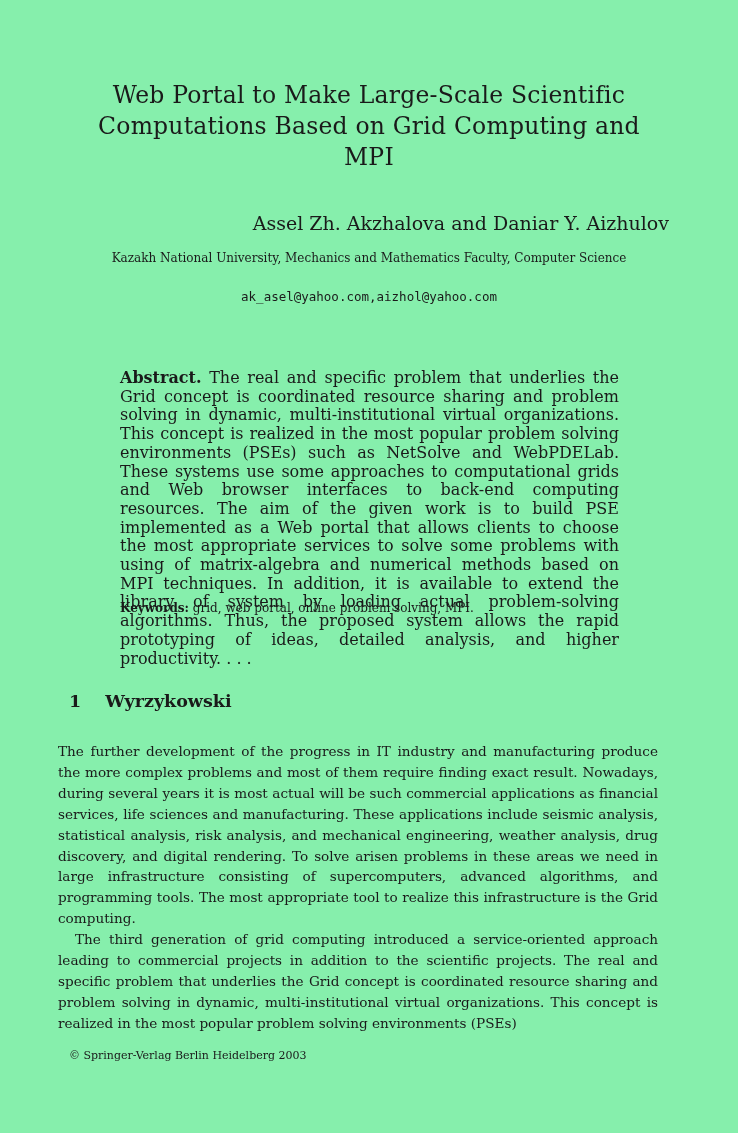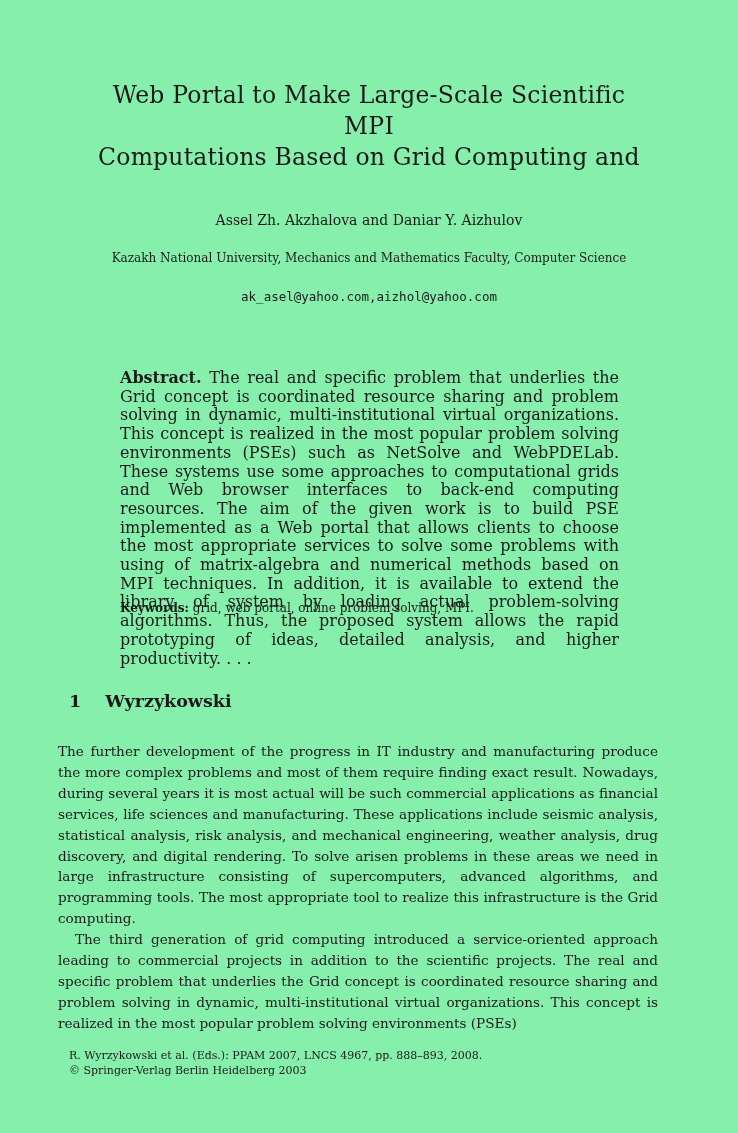--- a/index.html
+++ b/index.html
@@ -26,22 +26,22 @@
     line-height: 31px;
     font-weight: normal;
     margin: 0;
     letter-spacing: 0.2px;
   }
   .authors {
     position: absolute;
     top: 212px;
     left: 69px;
     width: 600px;
-    text-align: center;
-    font-size: 14px;
+    text-align: right;
+    font-size: 19px;
   }
   .affiliation {
     position: absolute;
     top: 249px;
     left: 49px;
     width: 640px;
     text-align: center;
     font-size: 12px;
     line-height: 19px;
   }
@@ -103,22 +103,22 @@
     line-height: 15px;
   }
 </style>
 </head>
 <body>
 
 <div class="page">
 
   <h1 class="title">
     <div>Web Portal to Make Large-Scale Scientific</div>
+    <div>Computations Based on Grid Computing and</div>
     <div>MPI</div>
-    <div>Computations Based on Grid Computing and</div>
   </h1>
 
   <div class="authors">Assel Zh. Akzhalova and Daniar Y. Aizhulov</div>
 
   <div class="affiliation">
     <div>Kazakh National University, Mechanics and Mathematics Faculty, Computer Science</div>
   </div>
 
   <div class="email">ak_asel@yahoo.com,aizhol@yahoo.com</div>
 
@@ -136,17 +136,16 @@
     <span class="section-number">1</span>
     <span>Wyrzykowski</span>
   </h2>
 
   <div class="body-text">
     <p>The further development of the progress in IT industry and manufacturing produce the more complex problems and most of them require finding exact result. Nowadays, during several years it is most actual will be such commercial applications as financial services, life sciences and manufacturing. These applications include seismic analysis, statistical analysis, risk analysis, and mechanical engineering, weather analysis, drug discovery, and digital rendering. To solve arisen problems in these areas we need in large infrastructure consisting of supercomputers, advanced algorithms, and programming tools. The most appropriate tool to realize this infrastructure is the Grid computing.</p>
     <p class="indented">The third generation of grid computing introduced a service-oriented approach leading to commercial projects in addition to the scientific projects. The real and specific problem that underlies the Grid concept is coordinated resource sharing and problem solving in dynamic, multi-institutional virtual organizations. This concept is realized in the most popular problem solving environments (PSEs)</p>
   </div>
 
   <div class="footer">
-    <div>R. Wyrzykowski et al. (Eds.): PPAM 2007, LNCS 4967, pp. 888–893, 2008.</div>
     <div>© Springer-Verlag Berlin Heidelberg 2003</div>
   </div>
 
 </div>
 
 </body></html>

